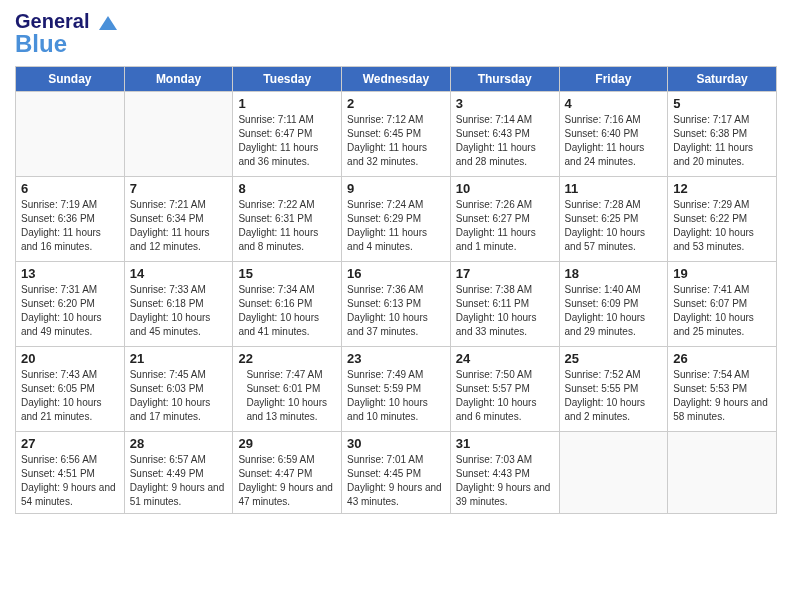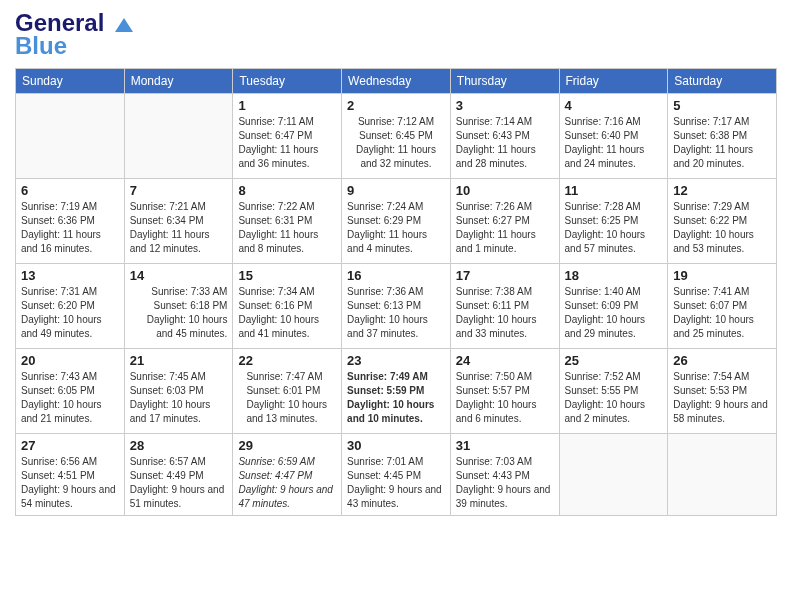--- a/index.html
+++ b/index.html
@@ -1,25 +1,25 @@
 <!DOCTYPE html>
 <html><head>
   <meta charset="utf-8">
   <style>
     * { box-sizing: border-box; margin: 0; padding: 0; }
     body { font-family: Arial, sans-serif; background: #fff; width: 792px; height: 612px; overflow: hidden; }
     .container { width: 792px; padding: 10px 15px; }
     .header-area { display: flex; justify-content: space-between; align-items: flex-start; margin-bottom: 8px; }
     .logo { display: flex; align-items: center; }
-    .logo-text { font-size: 24px; font-weight: bold; color: #1a1a6e; line-height: 1.1; }
+    .logo-text { font-size: 20px; font-weight: bold; color: #1a1a6e; line-height: 1.1; }
     .title-area { text-align: right; }
     .month-title { font-size: 36px; color: #333; font-weight: 300; }
     .location { font-size: 15px; color: #555; }
     table { width: 100%; border-collapse: collapse; font-size: 10.5px; }
-    .day-header { background: #3a6bbf; color: white; text-align: left; padding: 5px 6px; font-size: 12px; font-weight: normal; border: 1px solid #ccc; }
+    .day-header { background: #3a6bbf; color: white; text-align: center; padding: 5px 6px; font-size: 12px; font-weight: bold; border: 1px solid #ccc; }
     td { border: 1px solid #ccc; vertical-align: top; padding: 4px 5px; min-height: 80px; width: 14.28%; }
     .date-num { font-size: 13px; font-weight: bold; color: #222; display: block; margin-bottom: 2px; }
     .cell-text { color: #333; line-height: 1.4; font-size: 10px; }
     tr.cal-row td { height: 85px; }
     .empty { background: #f9f9f9; }
     .last-row td { height: 80px; }
   </style>
 </head>
 <body>
 
@@ -60,21 +60,21 @@
           <td class="empty"></td>
           <td class="empty"></td>
           <td>
             <span class="date-num">1</span>
             <div class="cell-text" style="white-space: pre-line;">Sunrise: 7:11 AM
 Sunset: 6:47 PM
 Daylight: 11 hours and 36 minutes.</div>
           </td>
           <td>
             <span class="date-num">2</span>
-            <div class="cell-text" style="white-space: pre-line; text-align: center;">Sunrise: 7:12 AM
+            <div class="cell-text" style="white-space: pre-line;">Sunrise: 7:12 AM
 Sunset: 6:45 PM
 Daylight: 11 hours and 32 minutes.</div>
           </td>
           <td>
             <span class="date-num">3</span>
             <div class="cell-text" style="white-space: pre-line;">Sunrise: 7:14 AM
 Sunset: 6:43 PM
 Daylight: 11 hours and 28 minutes.</div>
           </td>
           <td>
@@ -136,21 +136,21 @@
         </tr>
         <tr class="cal-row">
           <td>
             <span class="date-num">13</span>
             <div class="cell-text" style="white-space: pre-line;">Sunrise: 7:31 AM
 Sunset: 6:20 PM
 Daylight: 10 hours and 49 minutes.</div>
           </td>
           <td>
             <span class="date-num">14</span>
-            <div class="cell-text" style="white-space: pre-line; text-align: right;">Sunrise: 7:33 AM
+            <div class="cell-text" style="white-space: pre-line;">Sunrise: 7:33 AM
 Sunset: 6:18 PM
 Daylight: 10 hours and 45 minutes.</div>
           </td>
           <td>
             <span class="date-num">15</span>
             <div class="cell-text" style="white-space: pre-line;">Sunrise: 7:34 AM
 Sunset: 6:16 PM
 Daylight: 10 hours and 41 minutes.</div>
           </td>
           <td>
@@ -192,21 +192,21 @@
 Daylight: 10 hours and 17 minutes.</div>
           </td>
           <td>
             <span class="date-num">22</span>
             <div class="cell-text" style="white-space: pre-line; margin-left: 8px;">Sunrise: 7:47 AM
 Sunset: 6:01 PM
 Daylight: 10 hours and 13 minutes.</div>
           </td>
           <td>
             <span class="date-num">23</span>
-            <div class="cell-text" style="white-space: pre-line; font-weight: bold;">Sunrise: 7:49 AM
+            <div class="cell-text" style="white-space: pre-line;">Sunrise: 7:49 AM
 Sunset: 5:59 PM
 Daylight: 10 hours and 10 minutes.</div>
           </td>
           <td>
             <span class="date-num">24</span>
             <div class="cell-text" style="white-space: pre-line;">Sunrise: 7:50 AM
 Sunset: 5:57 PM
 Daylight: 10 hours and 6 minutes.</div>
           </td>
           <td>
@@ -230,21 +230,21 @@
 Daylight: 9 hours and 54 minutes.</div>
           </td>
           <td>
             <span class="date-num">28</span>
             <div class="cell-text" style="white-space: pre-line;">Sunrise: 6:57 AM
 Sunset: 4:49 PM
 Daylight: 9 hours and 51 minutes.</div>
           </td>
           <td>
             <span class="date-num">29</span>
-            <div class="cell-text" style="white-space: pre-line; font-style: italic;">Sunrise: 6:59 AM
+            <div class="cell-text" style="white-space: pre-line;">Sunrise: 6:59 AM
 Sunset: 4:47 PM
 Daylight: 9 hours and 47 minutes.</div>
           </td>
           <td>
             <span class="date-num">30</span>
             <div class="cell-text" style="white-space: pre-line;">Sunrise: 7:01 AM
 Sunset: 4:45 PM
 Daylight: 9 hours and 43 minutes.</div>
           </td>
           <td>

